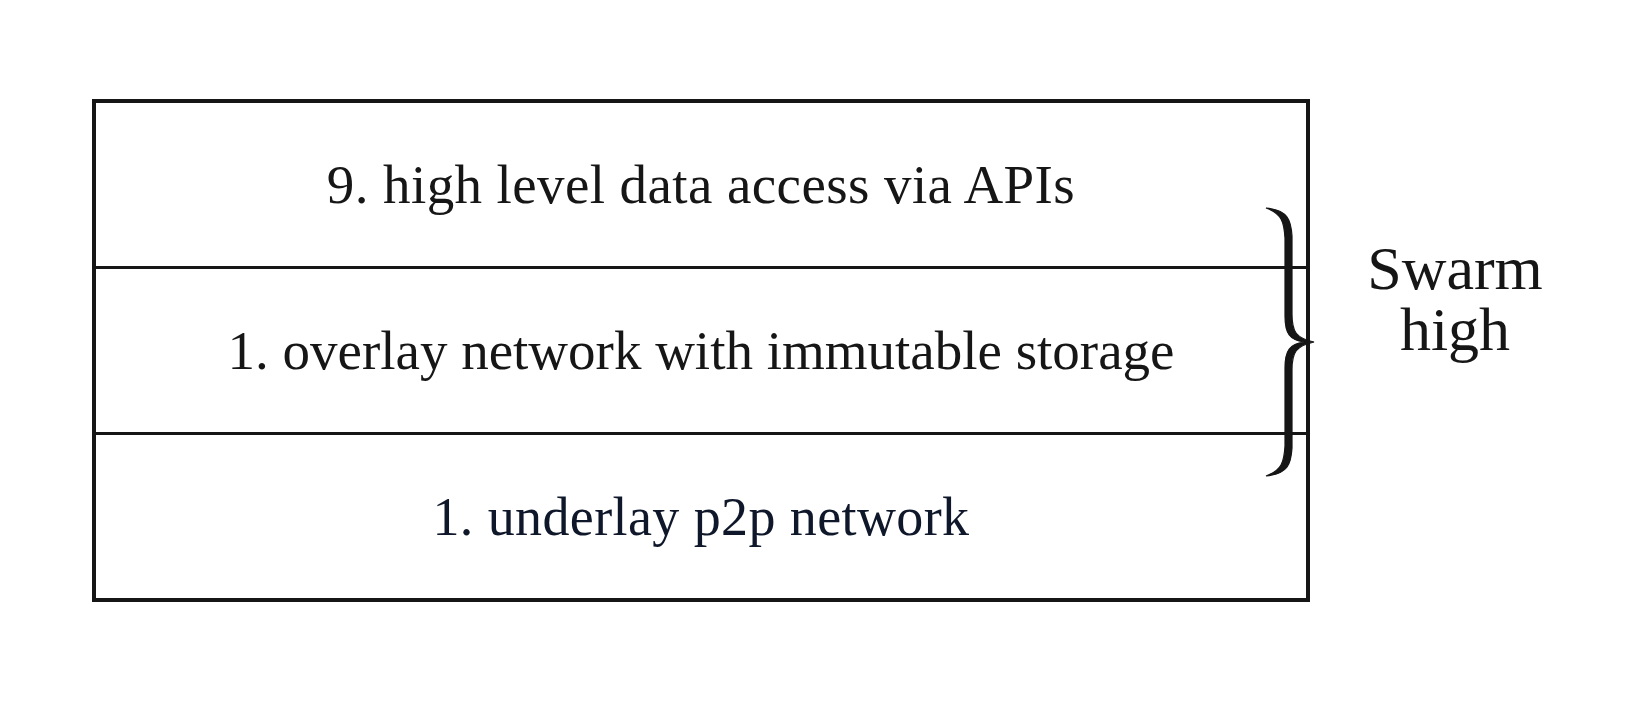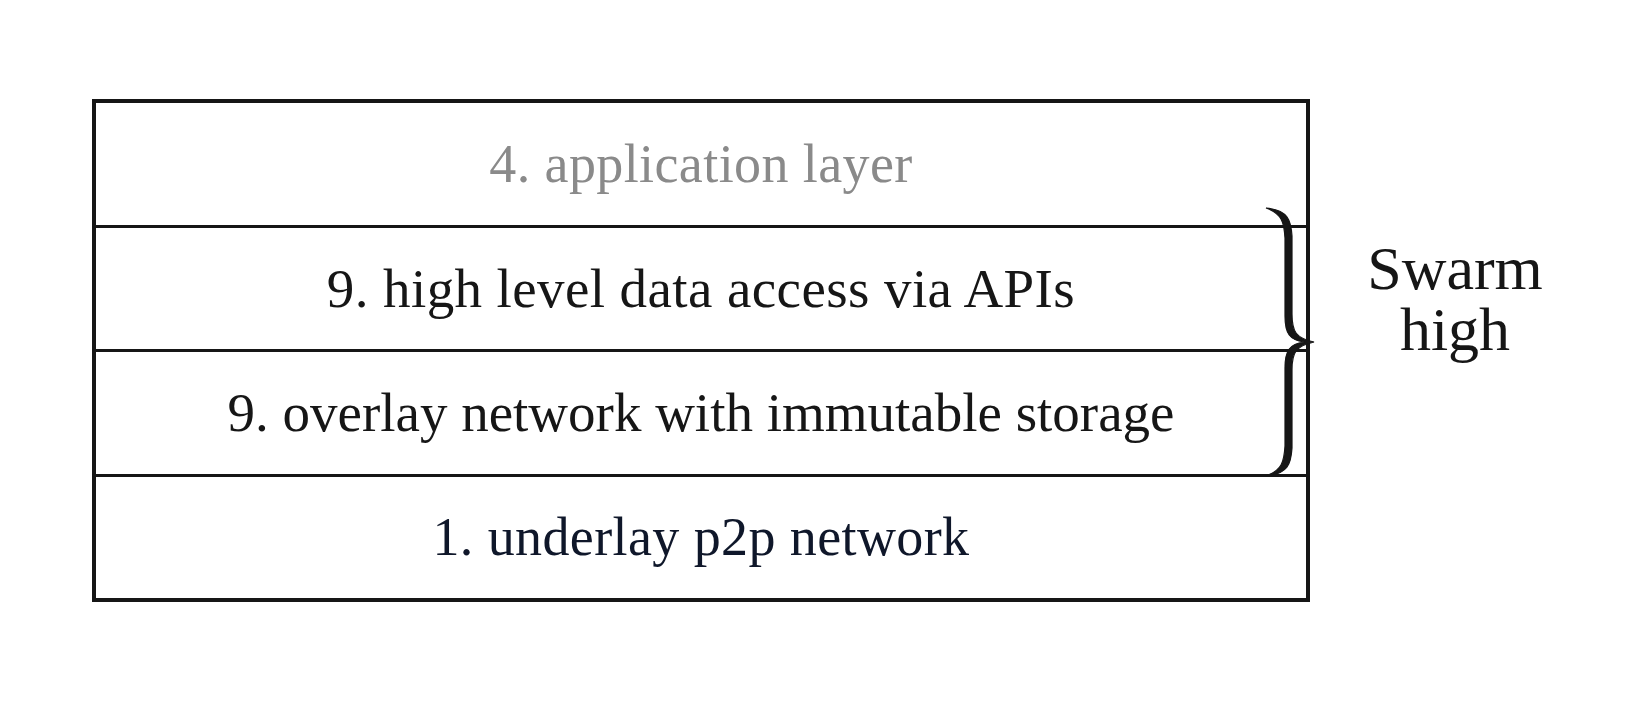--- a/index.html
+++ b/index.html
@@ -94,30 +94,27 @@
     display: block;
   }
 </style>
 </head>
 <body>
 
 <div id="canvas">
 
   <div class="stack">
 
-    <div class="layer-row row-4">
-      <span class="layer-label">4. application layer</span>
-    </div>
 
     <div class="layer-row row-3">
       <span class="layer-label">9. high level data access via APIs</span>
     </div>
 
     <div class="layer-row row-2">
-      <span class="layer-label">9. overlay network with immutable storage</span>
+      <span class="layer-label">1. overlay network with immutable storage</span>
     </div>
 
     <div class="layer-row row-1">
       <span class="layer-label">1. underlay p2p network</span>
     </div>
 
   </div>
 
   <div class="annotation">
 

